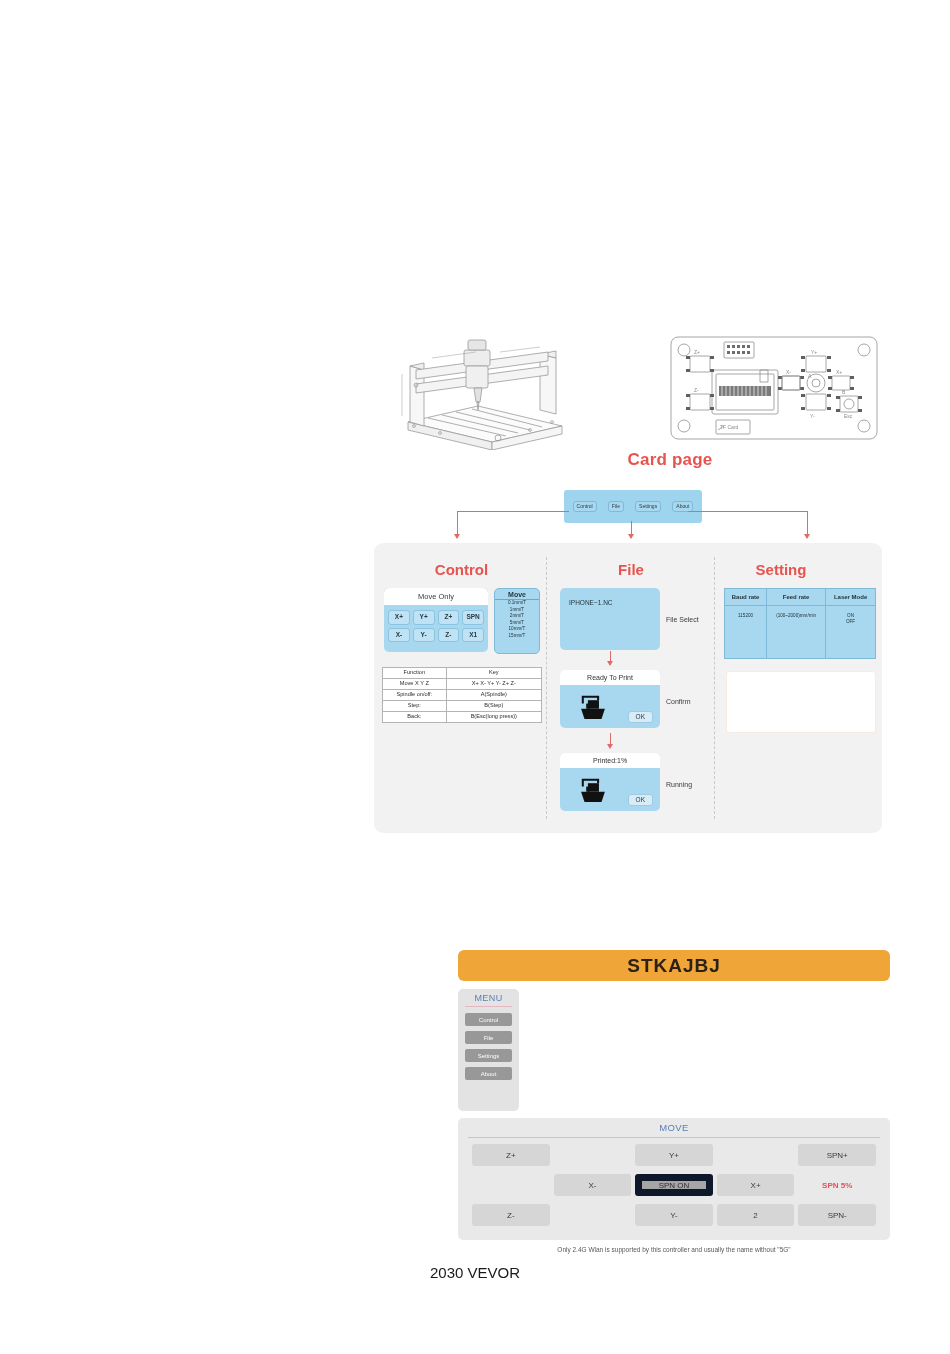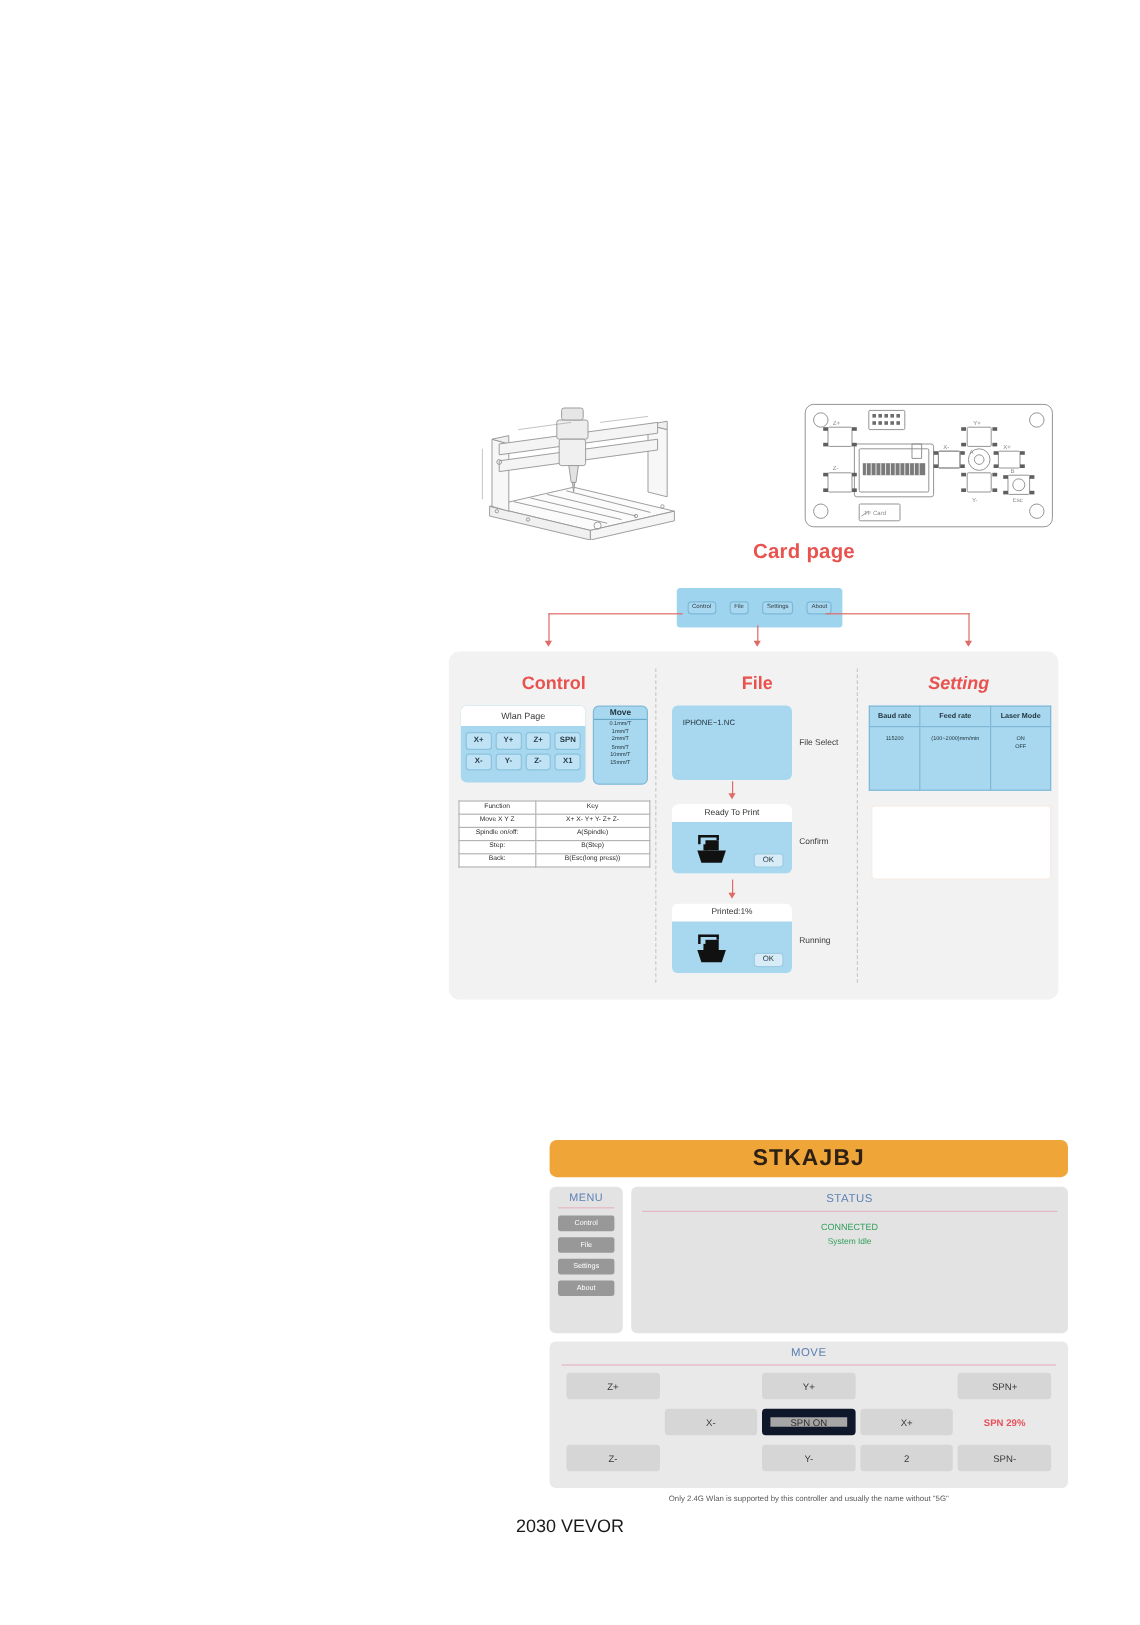--- a/index.html
+++ b/index.html
@@ -112,21 +112,21 @@
 
   .section-heading {
     position: absolute;
     font-size: 15px;
     font-weight: bold;
     color: #e8534f;
     text-align: center;
   }
   #heading-control { left: 10px; top: 18px; width: 155px; }
   #heading-file    { left: 182px; top: 18px; width: 150px; }
-  #heading-setting { left: 350px; top: 18px; width: 150px; font-style: italic; }
+  #heading-setting { left: 332px; top: 18px; width: 150px; }
 
   
   #move-page-card {
     position: absolute;
     left: 10px;
     top: 45px;
     width: 104px;
     height: 64px;
     background: #a8d8ef;
     border-radius: 5px;
@@ -655,21 +655,21 @@
 <div class="arrow-down" style="left:804px; top:534px;"></div>
 
 <div id="main-panel">
 
   <div class="col-divider" id="divider-1"></div>
   <div class="col-divider" id="divider-2"></div>
 
   <div class="section-heading" id="heading-control">Control</div>
 
   <div id="move-page-card">
-    <div id="move-page-header">Wlan  Page</div>
+    <div id="move-page-header">Move  Only</div>
     <div class="keypad-grid">
       <div class="keypad-btn">X+</div>
       <div class="keypad-btn">Y+</div>
       <div class="keypad-btn">Z+</div>
       <div class="keypad-btn">SPN</div>
       <div class="keypad-btn">X-</div>
       <div class="keypad-btn">Y-</div>
       <div class="keypad-btn">Z-</div>
       <div class="keypad-btn">X1</div>
     </div>
@@ -780,42 +780,36 @@
 
   <div id="menu-panel">
     <div id="menu-heading">MENU</div>
     <div id="menu-rule"></div>
     <div class="menu-button">Control</div>
     <div class="menu-button">File</div>
     <div class="menu-button">Settings</div>
     <div class="menu-button">About</div>
   </div>
 
-  <div id="status-panel">
-    <div id="status-heading">STATUS</div>
-    <div id="status-rule"></div>
-    <div class="status-line">CONNECTED</div>
-    <div class="status-line second">System Idle</div>
-  </div>
 
   <div id="move-panel">
     <div id="move-heading">MOVE</div>
     <div id="move-rule"></div>
     <div id="move-grid">
       <div class="move-btn">Z+</div>
       <div class="move-btn empty"></div>
       <div class="move-btn">Y+</div>
       <div class="move-btn empty"></div>
       <div class="move-btn">SPN+</div>
 
       <div class="move-btn empty"></div>
       <div class="move-btn">X-</div>
       <div class="move-btn active">SPN ON</div>
       <div class="move-btn">X+</div>
-      <div class="move-label-spn">SPN 29%</div>
+      <div class="move-label-spn">SPN 5%</div>
 
       <div class="move-btn">Z-</div>
       <div class="move-btn empty"></div>
       <div class="move-btn">Y-</div>
       <div class="move-btn">2</div>
       <div class="move-btn">SPN-</div>
     </div>
   </div>
 
   <div id="app-footer-note">Only 2.4G Wlan is supported by this controller and usually the name without "5G"</div>

